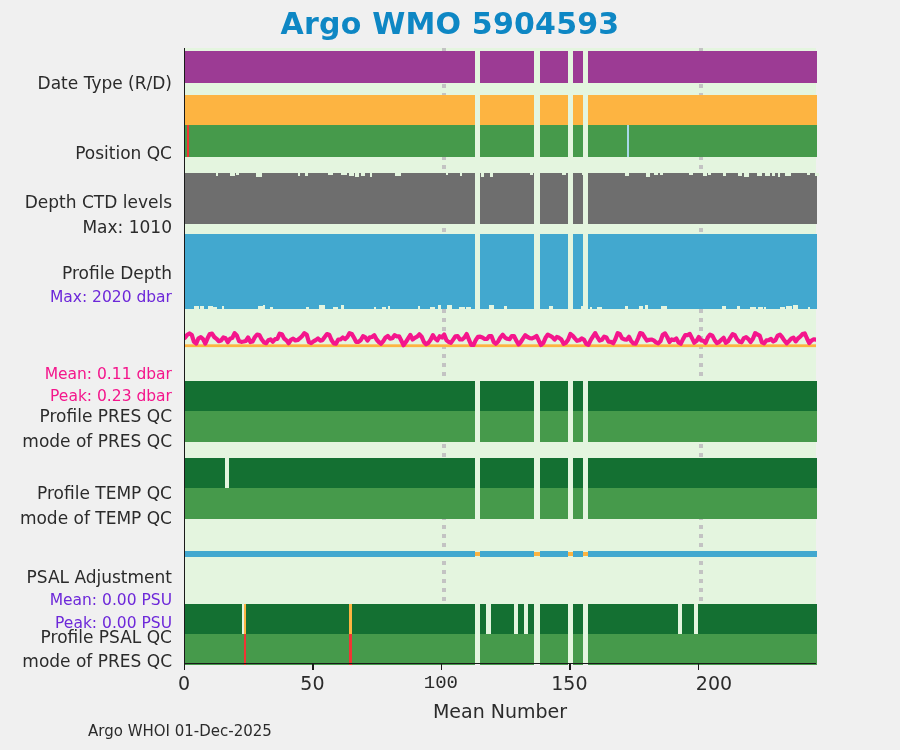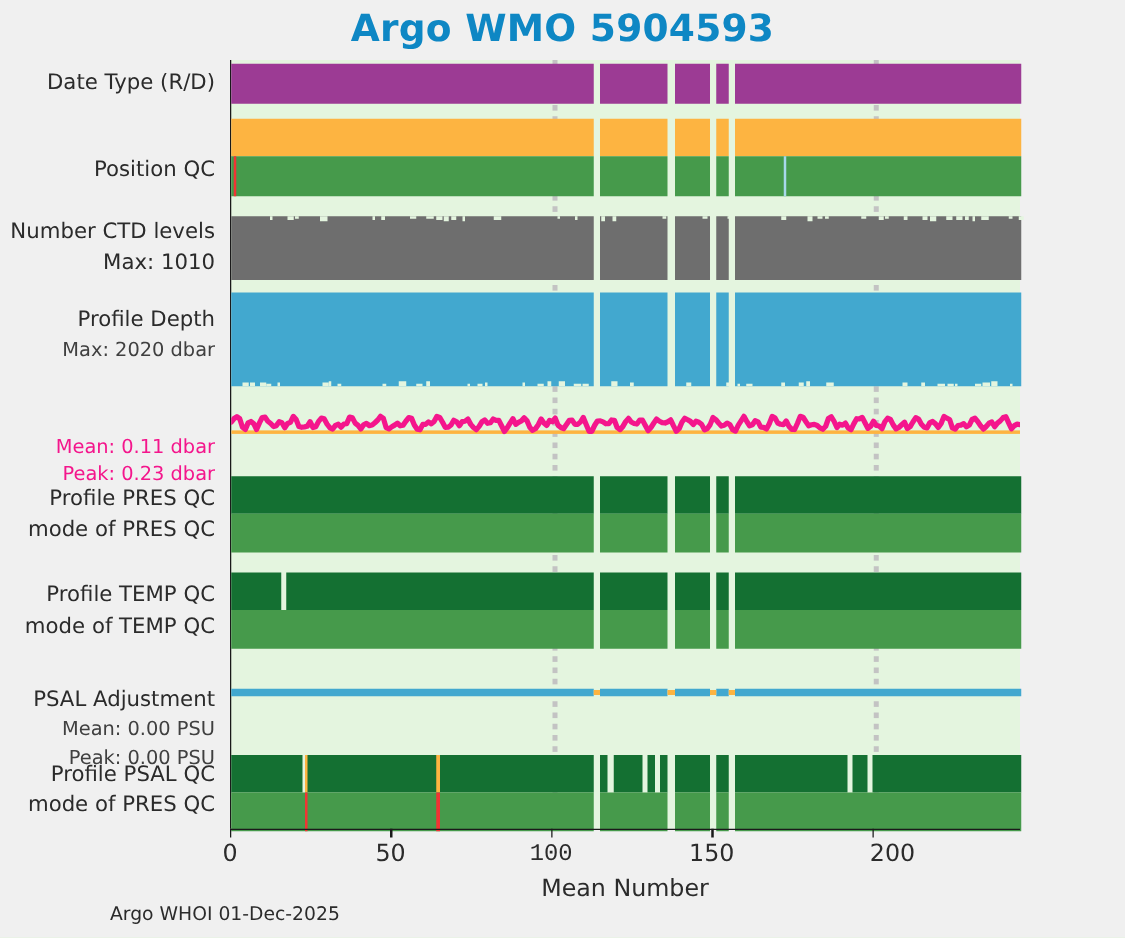--- a/index.html
+++ b/index.html
@@ -39,31 +39,31 @@
     position:absolute;top:0;bottom:0;width:4px;
     background-image:linear-gradient(to bottom,#c3c3c3 50%,rgba(0,0,0,0) 0%);
     background-size:4px 9px;background-repeat:repeat-y;
   }
 
   
   .band{position:absolute;left:0;width:100%;}
   .seg{position:absolute;top:0;bottom:0;}
 
   
-  .labels{position:absolute;left:0;top:48px;width:178px;height:615px;}
+  .labels{position:absolute;left:0;top:65px;width:178px;height:615px;}
   .lbl{
     position:absolute;right:6px;
     text-align:right;
     color:#2b2b2b;
     font-size:17px;
     white-space:nowrap;
     line-height:20px;
   }
   .lbl.sub-pink{color:#f4168c;font-size:15.5px;}
-  .lbl.sub-blue{color:#404040;font-size:15.5px;}
+  .lbl.sub-blue{color:#6d28d9;font-size:15.5px;}
 
   
   .tick{
     position:absolute;top:663px;width:1.4px;height:7px;background:#1a1a1a;
   }
   .ticklabel{
     position:absolute;top:672px;
     font-size:19px;color:#2b2b2b;
     transform:translateX(-50%);
     white-space:nowrap;
@@ -83,21 +83,21 @@
 </head>
 <body>
 
 <div id="root">
 
   <div class="title">Argo WMO 5904593</div>
 
   <div class="labels" id="label-col">
       <div class="lbl" style="top: 8px;">Date Type (R/D)</div>
       <div class="lbl" style="top: 78px;">Position QC</div>
-      <div class="lbl" style="top: 127px;">Number CTD levels</div>
+      <div class="lbl" style="top: 127px;">Depth CTD levels</div>
       <div class="lbl" style="top: 152px;">Max: 1010</div>
       <div class="lbl" style="top: 198px;">Profile Depth</div>
       <div class="lbl sub-blue" style="top: 222px;">Max: 2020 dbar</div>
       <div class="lbl sub-pink" style="top: 299px;">Mean: 0.11 dbar</div>
       <div class="lbl sub-pink" style="top: 321px;">Peak: 0.23 dbar</div>
       <div class="lbl" style="top: 341px;">Profile PRES QC</div>
       <div class="lbl" style="top: 366px;">mode of PRES QC</div>
       <div class="lbl" style="top: 418px;">Profile TEMP QC</div>
       <div class="lbl" style="top: 443px;">mode of TEMP QC</div>
       <div class="lbl" style="top: 502px;">PSAL Adjustment</div>

